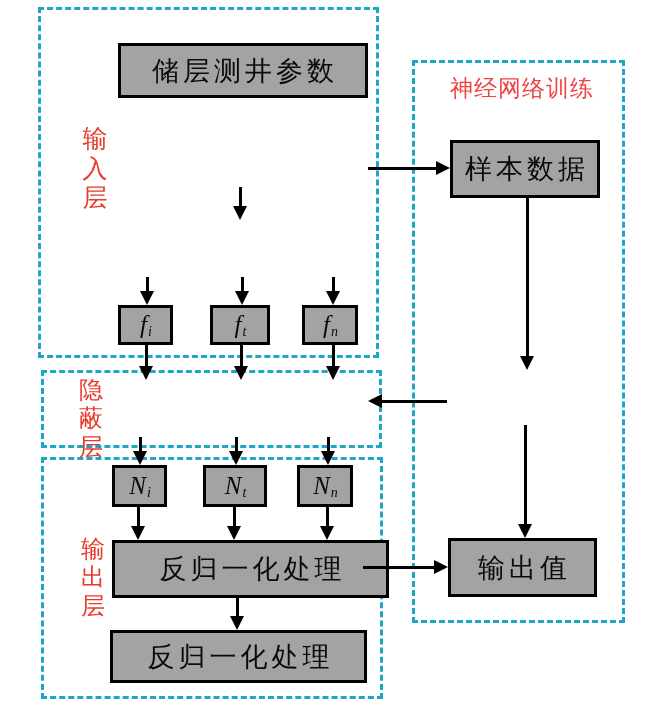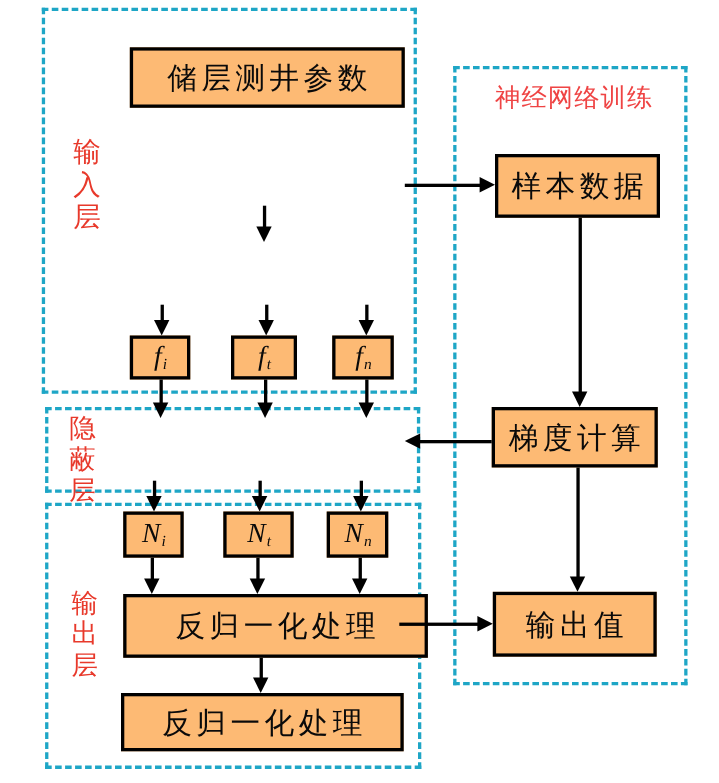--- a/index.html
+++ b/index.html
@@ -5,33 +5,33 @@
   html,body{margin:0;padding:0;background:#ffffff;}
   .stage{
     position:relative;width:654px;height:712px;background:#ffffff;
     font-family:"Liberation Serif","DejaVu Serif",serif;
     overflow:hidden;
   }
   
   .frame{position:absolute;border:3px dashed #1ea6c6;box-sizing:border-box;background:transparent;}
   
   .node{
-    position:absolute;border:3px solid #000;background:#fdba74;box-sizing:border-box;
+    position:absolute;border:3px solid #000;background:#a3a3a3;box-sizing:border-box;
     display:flex;align-items:center;justify-content:center;
     font-size:27px;color:#0a0a0a;letter-spacing:4px;white-space:nowrap;
     z-index:3;
   }
   .node .lbl{display:inline-block;transform:translateX(2px);}
   .math{font-style:italic;font-size:25px;letter-spacing:0;}
   .math .mbase{font-style:italic;}
   .math .msub{font-size:14px;font-style:italic;position:relative;top:7px;left:1px;}
   
   .red-v{
     position:absolute;color:#e8392b;text-align:center;z-index:2;
-    line-height:1.18;white-space:normal;word-break:break-all;
+    line-height:1.18;white-space:normal;word-break:break-all;margin-left:16px;
   }
   .red-h{position:absolute;color:#ef4444;z-index:2;white-space:nowrap;}
   
   .vline{position:absolute;width:3px;background:#000;z-index:4;}
   .hline{position:absolute;height:3px;background:#000;z-index:4;}
   .head{position:absolute;width:0;height:0;z-index:4;}
   .head.down{border-left:7px solid transparent;border-right:7px solid transparent;border-top:14px solid #000;}
   .head.right{border-top:7px solid transparent;border-bottom:7px solid transparent;border-left:14px solid #000;}
   .head.left{border-top:7px solid transparent;border-bottom:7px solid transparent;border-right:14px solid #000;}
 </style>
@@ -83,23 +83,20 @@
 
   <div class="node" style="left:112px;top:540px;width:277px;height:58px">
     <span class="lbl">反归一化处理</span>
   </div>
   <div class="node" style="left:110px;top:630px;width:257px;height:53px">
     <span class="lbl">反归一化处理</span>
   </div>
 
   <div class="node" style="left:450px;top:140px;width:150px;height:58px">
     <span class="lbl">样本数据</span>
-  </div>
-  <div class="node" style="left:447px;top:370px;width:151px;height:55px">
-    <span class="lbl">梯度计算</span>
   </div>
   <div class="node" style="left:448px;top:538px;width:149px;height:59px">
     <span class="lbl">输出值</span>
   </div>
 
   <div>
     <div class="vline" style="left:239px;top:187px;height:21px"></div>
     <div class="head down" style="left:233px;top:206px"></div>
   </div>
   <div>

